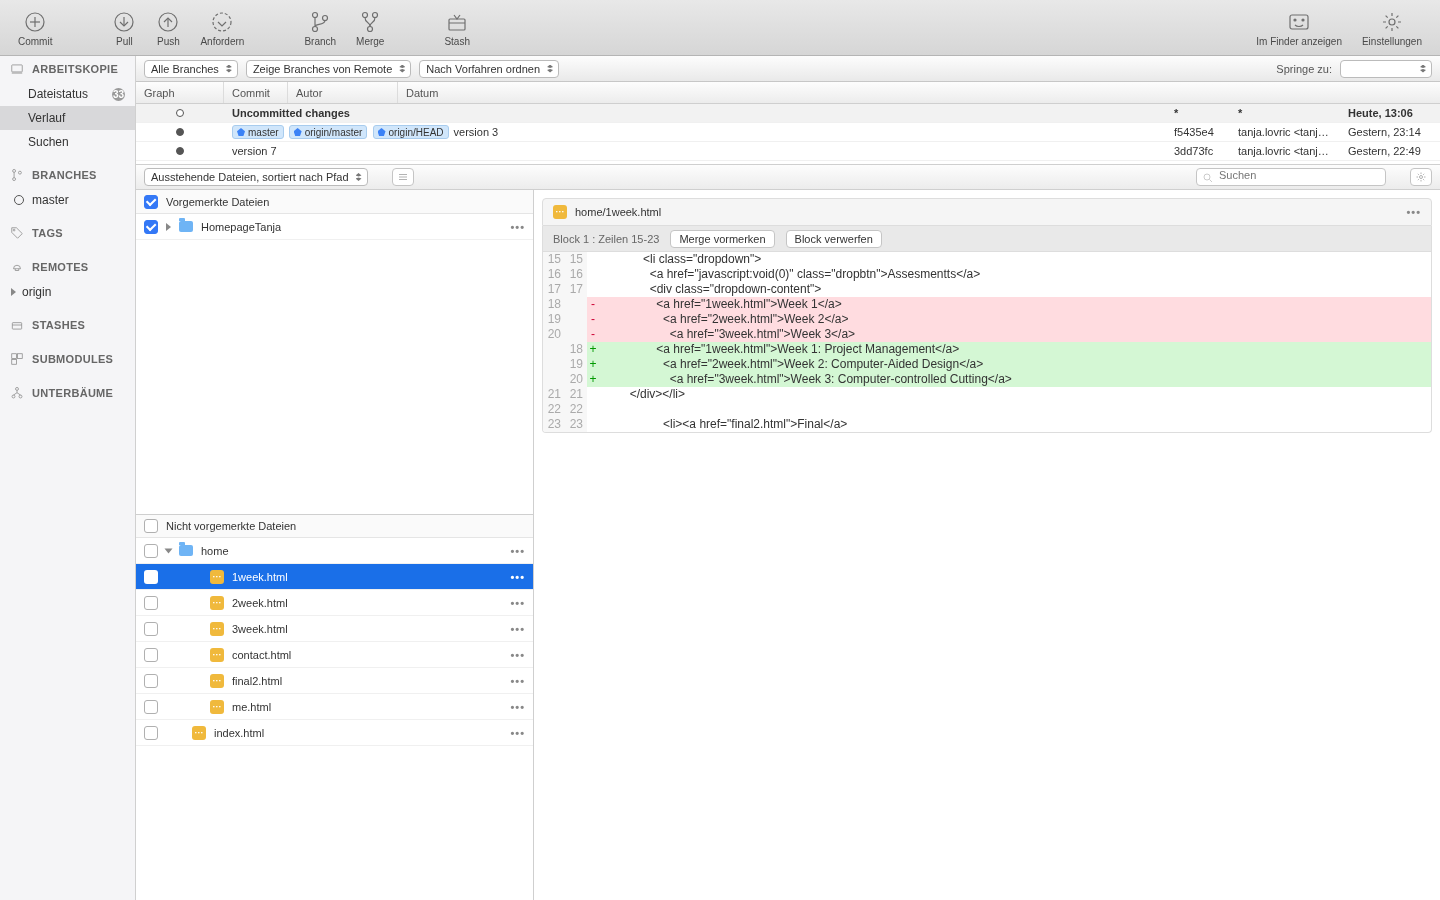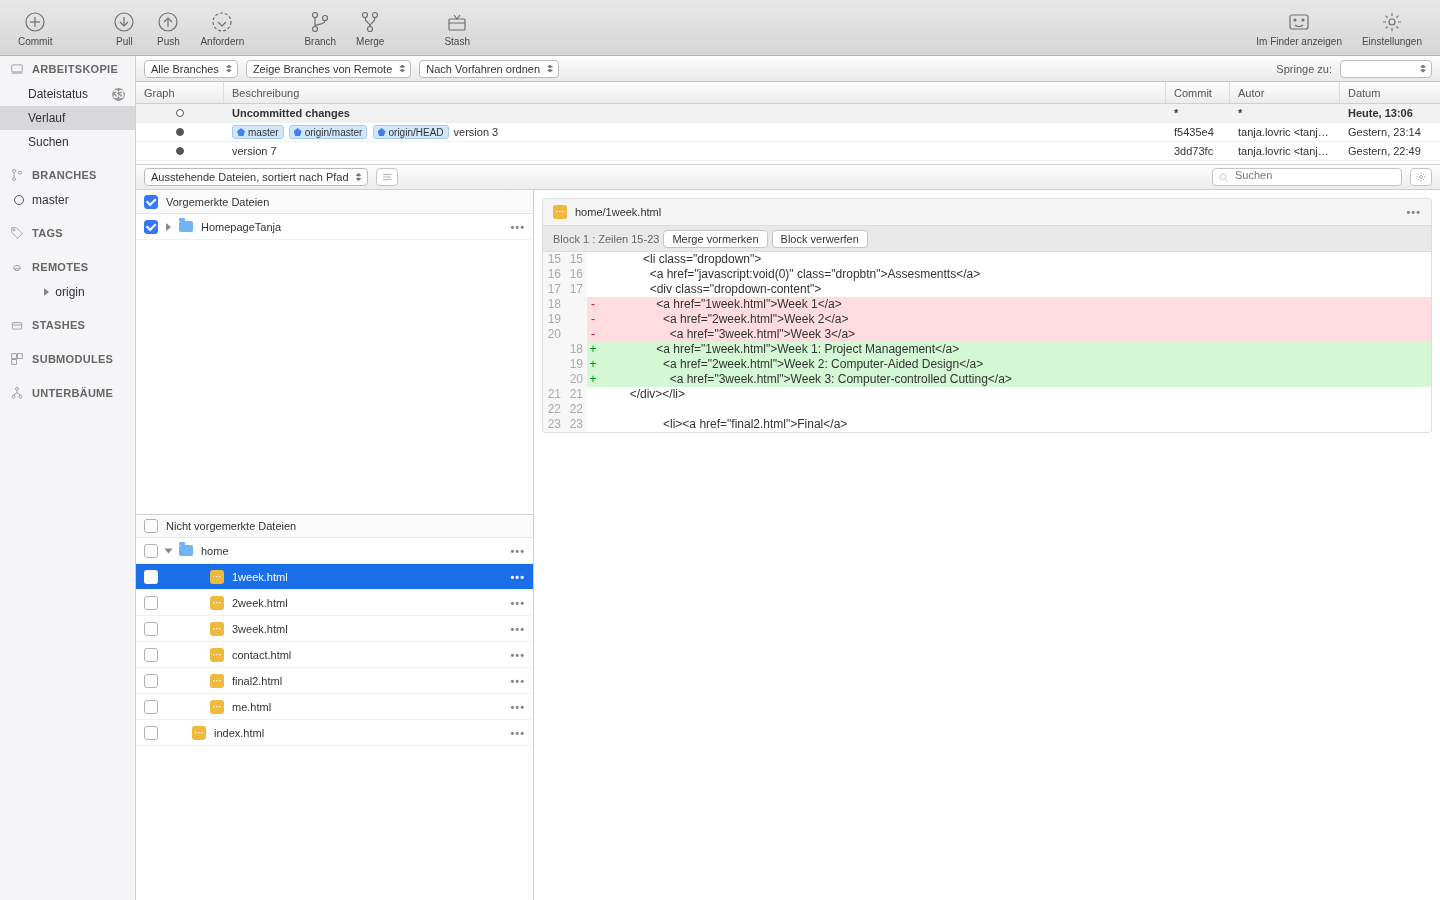--- a/index.html
+++ b/index.html
@@ -40,21 +40,21 @@
 .history-body { height: 60px; overflow: hidden; position: relative; }
 .history-row { display: flex; height: 19px; font-size: 11px; align-items: center; border-bottom: 1px solid #f0f0f0; }
 .history-row.active { background: #f2f2f2; font-weight: 700; }
 .history-row > div { padding: 0 8px; white-space: nowrap; overflow: hidden; text-overflow: ellipsis; }
 .history-row .col-graph { display: flex; justify-content: center; }
 .hr-dot { width: 8px; height: 8px; border: 1.2px solid #555; border-radius: 50%; background: #fff; }
 .hr-dot.fill { background: #555; }
 .tagchip { display: inline-flex; align-items: center; background: #d0e6fb; border: 1px solid #a8ccee; border-radius: 3px; padding: 0 4px; font-size: 10px; margin-right: 2px; height: 14px; font-weight: 400; }
 .tagchip::before { content: ""; width: 8px; height: 8px; margin-right: 3px; background: #3b82f6; clip-path: polygon(50% 0, 100% 40%, 80% 100%, 20% 100%, 0 40%); }
 
-.filebar { height: 26px; background: linear-gradient(#fdfdfd, #ececec); border-top: 1px solid #cfcfcf; border-bottom: 1px solid #cfcfcf; display: flex; align-items: center; padding: 0 8px; gap: 8px; }
+.filebar { height: 26px; background: linear-gradient(#fdfdfd, #ececec); border-top: 1px solid #cfcfcf; border-bottom: 1px solid #cfcfcf; display: flex; align-items: center; padding: 0 8px; gap: 24px; }
 .search-inp { margin-left: auto; height: 18px; width: 190px; border: 1px solid #c5c5c5; border-radius: 4px; background: #fff; font-size: 11px; padding: 0 6px 0 22px; position: relative; }
 .search-inp svg { position: absolute; left: 5px; top: 2.5px; width: 12px; height: 12px; stroke: #999; fill: none; }
 .search-inp input { border: none; outline: none; width: 100%; font-size: 11px; background: transparent; }
 .gear { width: 22px; height: 18px; border: 1px solid #c5c5c5; border-radius: 4px; display: flex; align-items: center; justify-content: center; background: #fff; }
 .gear svg { width: 12px; height: 12px; stroke: #666; fill: none; }
 
 .panels { flex: 1; display: flex; min-height: 0; }
 
 .files-panel { width: 398px; border-right: 1px solid #cfcfcf; display: flex; flex-direction: column; background: #fff; }
 .fp-header { height: 24px; display: flex; align-items: center; padding: 0 8px; font-size: 11px; border-bottom: 1px solid #e5e5e5; background: #fafafa; gap: 8px; }
@@ -71,21 +71,21 @@
 .folder-icon { width: 14px; height: 11px; background: #6fb4f5; border-radius: 2px; position: relative; flex-shrink: 0; }
 .folder-icon::before { content: ""; position: absolute; top: -3px; left: 0; width: 6px; height: 3px; background: #6fb4f5; border-radius: 1px 1px 0 0; }
 .file-icon { width: 14px; height: 14px; background: #f0b93c; border-radius: 3px; flex-shrink: 0; position: relative; }
 .file-icon::after { content: "···"; position: absolute; inset: 0; color: #fff; font-size: 9px; display: flex; align-items: center; justify-content: center; font-weight: 700; }
 .disclosure { width: 0; height: 0; border-top: 4px solid transparent; border-bottom: 4px solid transparent; border-left: 5px solid #888; flex-shrink: 0; }
 .disclosure.open { transform: rotate(90deg); }
 
 .diff-panel { flex: 1; display: flex; flex-direction: column; background: #fff; padding: 8px; min-width: 0; }
 .diff-file-hdr { height: 28px; background: #f5f5f5; border: 1px solid #ddd; border-radius: 4px 4px 0 0; display: flex; align-items: center; padding: 0 10px; gap: 8px; font-size: 11px; }
 .diff-file-hdr .dots { margin-left: auto; letter-spacing: 1px; font-weight: 700; color: #888; }
-.hunk-hdr { height: 26px; background: #e9e9e9; border: 1px solid #ddd; border-top: none; display: flex; align-items: center; padding: 0 10px; font-size: 11px; color: #666; gap: 4px; }
+.hunk-hdr { height: 26px; background: #e9e9e9; border: 1px solid #ddd; border-top: none; display: flex; align-items: center; padding: 0 10px; font-size: 11px; color: #666; gap: 11px; }
 .hunk-hdr .btn { margin-left: 0; background: #fff; border: 1px solid #c5c5c5; border-radius: 4px; padding: 2px 8px; font-size: 11px; color: #333; }
 .hunk-hdr .btn:first-of-type { margin-left: auto; }
 .diff-code { border: 1px solid #ddd; border-top: none; border-radius: 0 0 4px 4px; font-family: Menlo, Consolas, monospace; font-size: 12px; line-height: 15px; overflow-x: auto; }
 .code-row { display: flex; white-space: pre; }
 .code-row .ln { width: 22px; text-align: right; color: #aaa; padding-right: 4px; background: #f7f7f7; flex-shrink: 0; user-select: none; }
 .code-row .mark { width: 12px; text-align: center; flex-shrink: 0; }
 .code-row .txt { flex: 1; padding-left: 4px; }
 .code-row.del { background: #ffdce0; }
 .code-row.del .mark { color: #c03; }
 .code-row.add { background: #d4f7d4; }
@@ -217,21 +217,21 @@
         </svg>
         <span>TAGS</span>
       </div>
     <div style="height:8px"></div>
     <div class="sb-section">
         <svg viewBox="0 0 24 24">
           <path d="M6 15a6 6 0 1 1 12 0H6z M9 15v3h6v-3"></path>
         </svg>
         <span>REMOTES</span>
       </div>
-    <div class="sb-item" style="padding-left:4px;justify-content:center;">
+    <div class="sb-item" style="padding-left:11px;">
         <span class="disclosure"></span>
         <span style="width:6px"></span>
         <span>origin</span>
       </div>
     <div style="height:8px"></div>
     <div class="sb-section">
         <svg viewBox="0 0 24 24">
           <rect x="4" y="8" width="16" height="11" rx="1"></rect>
           <line x1="4" y1="12" x2="20" y2="12"></line>
         </svg>
@@ -271,21 +271,20 @@
           <span>Nach Vorfahren ordnen</span>
         </div>
       <span class="jump-label">Springe zu:</span>
       <div class="select jump-box">
           <span></span>
         </div>
     </div>
 
     <div class="history-head">
       <div class="col-graph">Graph</div>
-      <div class="col-desc">Beschreibung</div>
       <div class="col-commit">Commit</div>
       <div class="col-author">Autor</div>
       <div class="col-date">Datum</div>
     </div>
 
     <div class="history-body">
       <div class="history-row active">
         <div class="col-graph">
             <span class="hr-dot"></span>
           </div>

